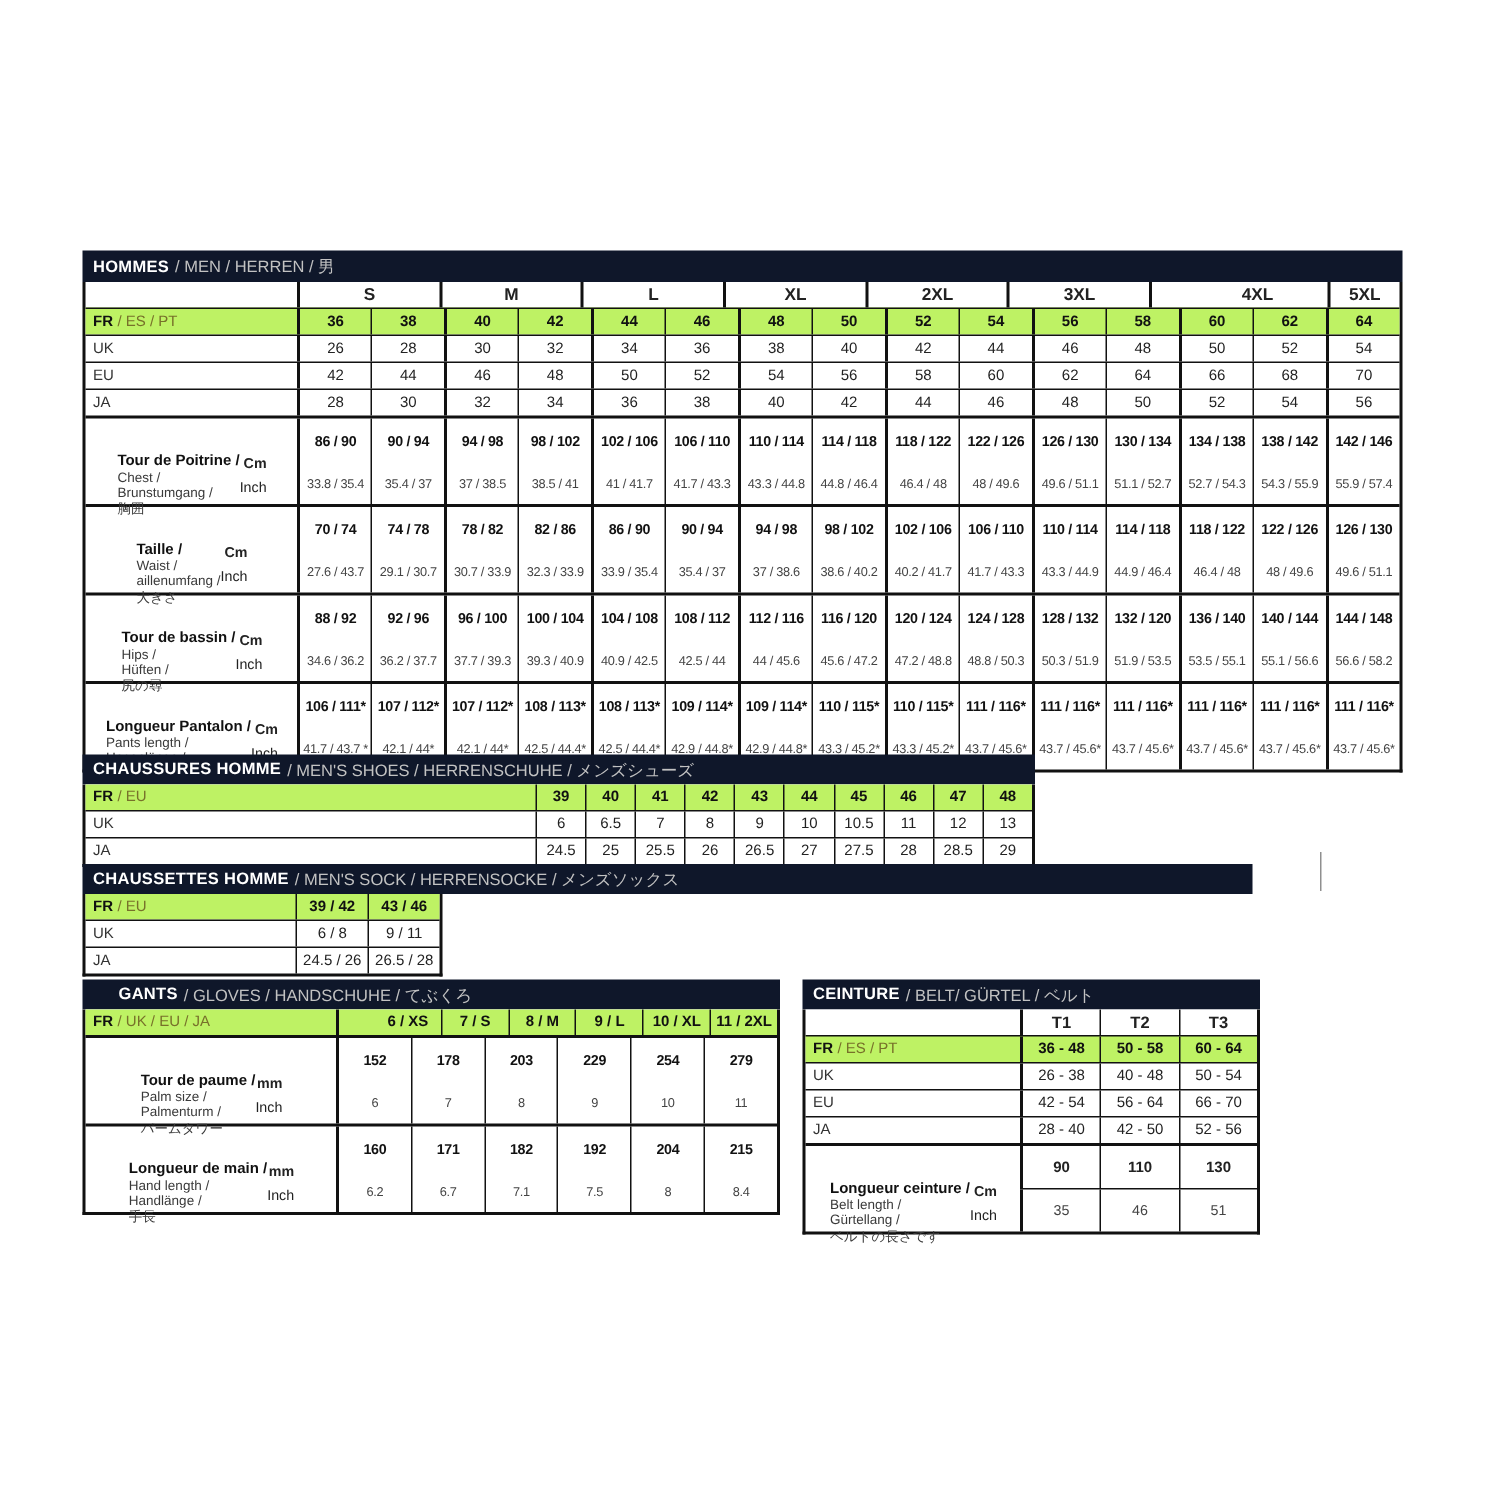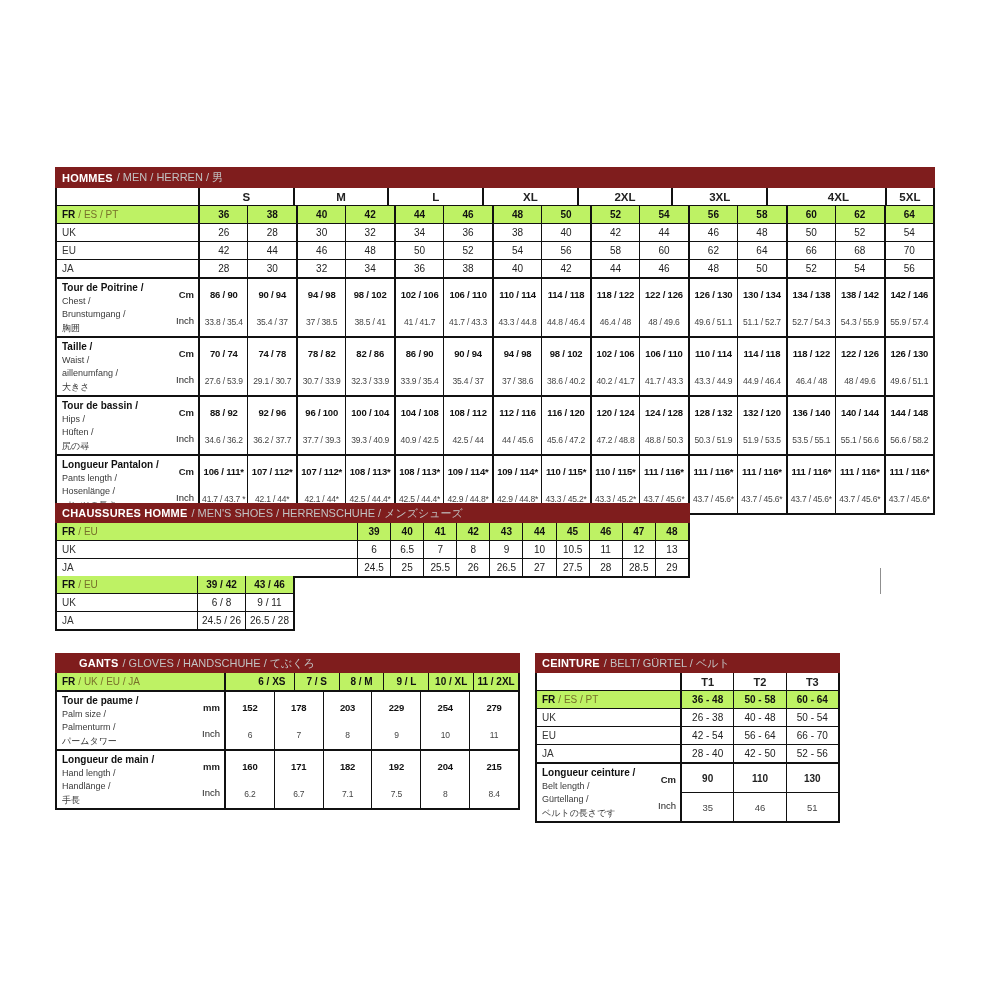--- a/index.html
+++ b/index.html
@@ -1,19 +1,19 @@
 <!DOCTYPE html>
 <html><head>
 <meta charset="utf-8">
 <style>
   html,body{margin:0;padding:0;background:#fff;}
   .canvas{position:relative;width:1005px;height:1005px;background:#fff;
           font-family:"Liberation Sans",sans-serif;color:#111;}
   .section{position:absolute;box-sizing:border-box;}
-  .bar{background:#7f1d1d;color:#fff;display:flex;align-items:center;
+  .bar{background:#0f172a;color:#fff;display:flex;align-items:center;
        padding:0 7px;font-size:11px;box-sizing:border-box;white-space:nowrap;overflow:hidden;}
   .bar .p{font-weight:bold;color:#ffffff;letter-spacing:.2px;}
   .bar .r{color:#c2c2c2;margin-left:4px;font-weight:normal;}
   .body{border:2px solid #111;border-top:none;background:#fff;box-sizing:border-box;}
   .row{display:flex;height:17px;border-top:1px solid #111;align-items:stretch;}
   .row:first-child{border-top:none;}
   .yellow{background:#bef264;}
   .cell{flex:1 1 0;display:flex;align-items:center;justify-content:center;
         font-size:10px;color:#222;border-left:1px solid #111;min-width:0;
         white-space:nowrap;box-sizing:border-box;}
@@ -21,22 +21,22 @@
   .rowlabel{flex:0 0 auto;display:flex;align-items:center;justify-content:flex-start;
         padding-left:5px;font-size:10px;color:#333;box-sizing:border-box;white-space:nowrap;}
   .yellow .rowlabel .p{font-weight:bold;color:#111;}
   .yellow .rowlabel .r{color:#77712a;margin-left:3px;}
   .grouprow .cell{font-weight:bold;font-size:11.5px;border-left-width:2px;}
   
   .men .rowlabel{flex-basis:141px;}
   .men .row > :nth-child(even){border-left-width:2px;}
   .mrow{display:flex;height:57px;border-top:2px solid #111;align-items:stretch;}
   .mrow > :nth-child(even){border-left-width:2px;}
-  .mlabel{flex:0 0 141px;display:flex;justify-content:space-between;align-items:stretch;
-          padding:3px 4px 3px 5px;box-sizing:border-box;}
+  .mlabel{flex:0 0 141px;display:flex;justify-content:center;align-items:stretch;
+          padding:3px 4px 3px 5px;box-sizing:border-box;margin-top:20px;}
   .mnames{display:flex;flex-direction:column;justify-content:space-between;min-width:0;}
   .mnames .n0{font-weight:bold;font-size:10px;color:#111;line-height:1.1;}
   .mnames .nx{font-size:9px;color:#3a3a3a;line-height:1.15;}
   .munits{display:flex;flex-direction:column;justify-content:space-around;
           align-items:flex-end;font-size:9.5px;color:#222;}
   .munits .u0{font-weight:bold;}
   .dual{flex-direction:column;justify-content:space-around;padding:1px 0;}
   .dual .cm{font-weight:bold;font-size:9.5px;letter-spacing:-.2px;color:#111;}
   .dual .in{font-size:8.5px;letter-spacing:-.2px;color:#444;}
   .shoes .rowlabel{flex-basis:300px;}
@@ -240,21 +240,21 @@
             <span class="nx">aillenumfang /</span>
             <span class="nx">大きさ</span>
           </div>
           <div class="munits">
             <span class="u0">Cm</span>
             <span class="u1">Inch</span>
           </div>
         </div>
       <div class="cell dual">
             <div class="cm">70 / 74</div>
-            <div class="in">27.6 / 53.9</div>
+            <div class="in">27.6 / 43.7</div>
           </div>
           <div class="cell dual">
             <div class="cm">74 / 78</div>
             <div class="in">29.1 / 30.7</div>
           </div>
           <div class="cell dual">
             <div class="cm">78 / 82</div>
             <div class="in">30.7 / 33.9</div>
           </div>
           <div class="cell dual">
@@ -502,20 +502,24 @@
           <div class="cell">27</div>
           <div class="cell">27.5</div>
           <div class="cell">28</div>
           <div class="cell">28.5</div>
           <div class="cell">29</div>
         </div>
     </div>
   </div>
 
   <div class="section socks" style="left:55px;top:576px;width:780px;">
+    <div class="bar" style="height:20px;width:780px;">
+      <span class="p">CHAUSSETTES HOMME</span>
+      <span class="r">/ MEN'S SOCK / HERRENSOCKE / メンズソックス</span>
+    </div>
     <div class="body" style="width:240px;">
       <div class="row yellow">
         <div class="rowlabel">
           <span class="p">FR</span>
           <span class="r">/ EU</span>
         </div>
       <div class="cell">39 / 42</div>
           <div class="cell">43 / 46</div>
         </div>
       <div class="row">

